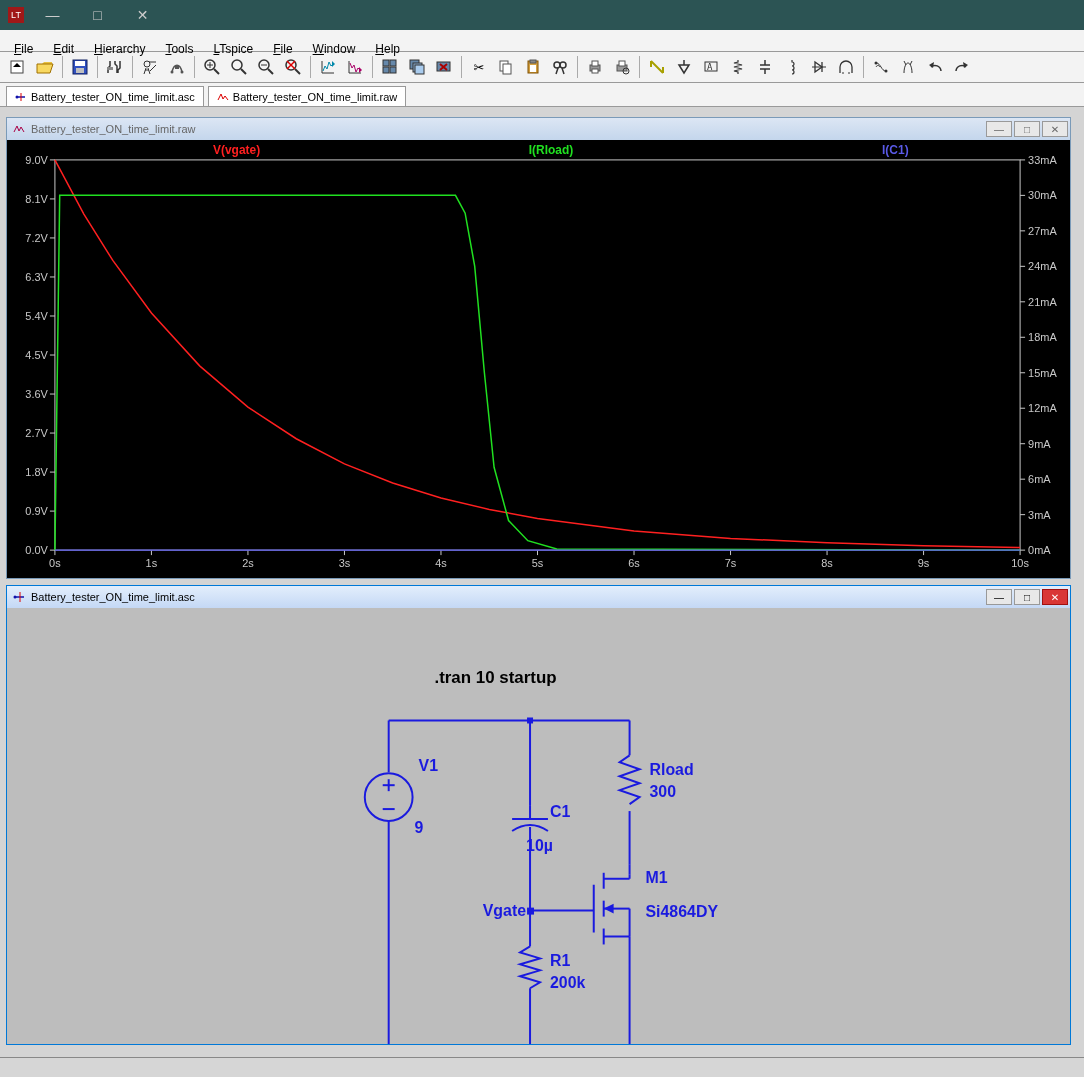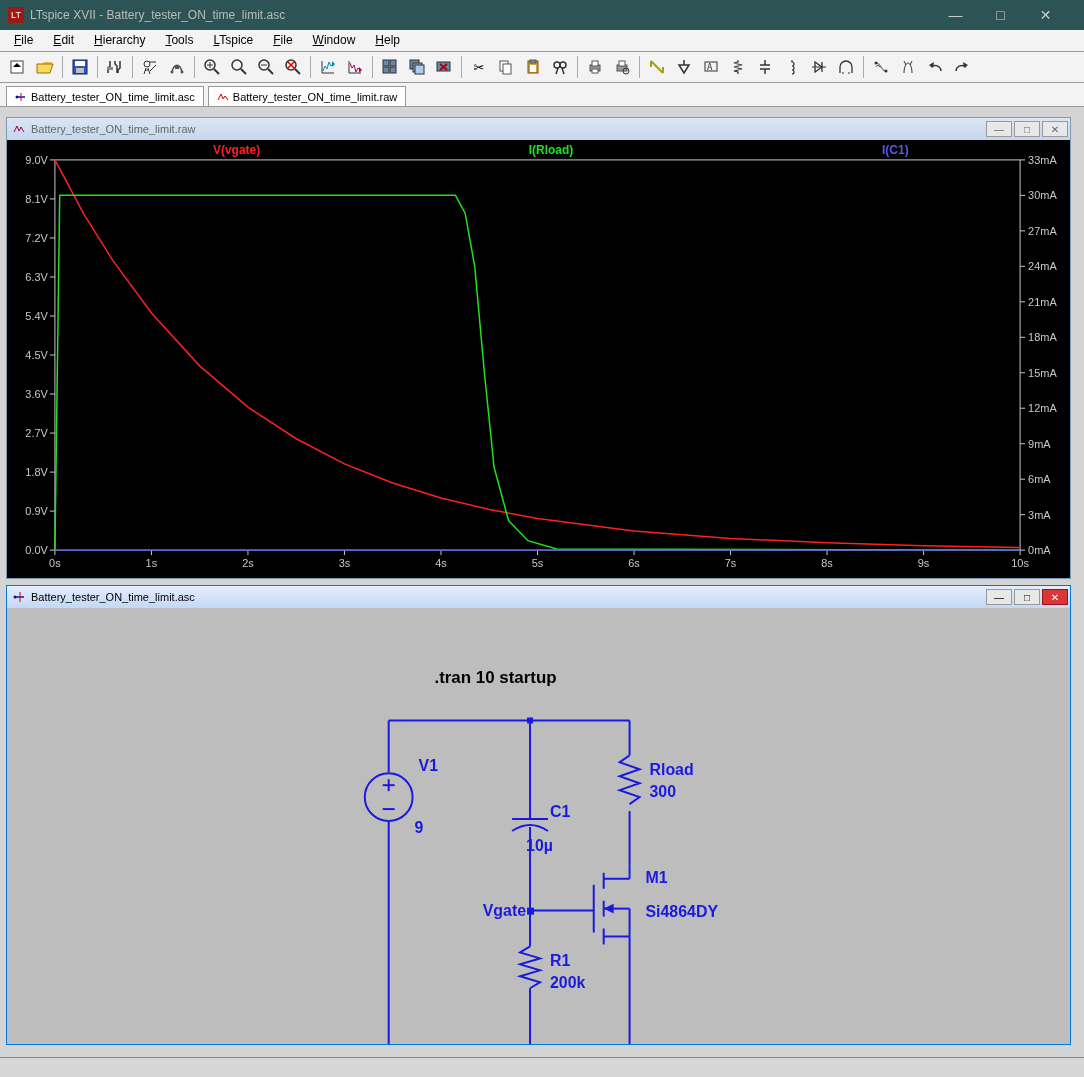--- a/index.html
+++ b/index.html
@@ -7,21 +7,21 @@
 
 
 .titlebar { height:30px; background:#2c5454; color:#bbb; display:flex; align-items:center; padding:0 16px 0 8px; }
 .titlebar .app-icon { width:16px; height:16px; background:#a01818; margin-right:6px; display:flex; align-items:center; justify-content:center; font-size:9px; color:#fff;}
 .titlebar .title { flex:1; font-size:12px; }
 .titlebar .win-btns { display:flex; height:100%; }
 .titlebar .win-btn { width:45px; height:100%; display:flex; align-items:center; justify-content:center; color:#ccc; font-size:14px; }
 
 
 .menubar { height:22px; background:#f3f3f3; border-bottom:1px solid #999; display:flex; padding:0 4px; }
-.menubar .menu-item { padding:3px 10px; text-decoration:underline; text-decoration-color:rgba(0,0,0,.0);}
+.menubar .menu-item { padding:12px 10px; text-decoration:underline; text-decoration-color:rgba(0,0,0,.0);}
 .menubar .menu-item:first-letter { text-decoration:underline; }
 
 
 .toolbar { height:31px; background:#f3f3f3; border-bottom:1px solid #999; display:flex; align-items:center; padding:0 6px; gap:3px; }
 .toolbar .btn { width:24px; height:24px; border:1px solid transparent; display:flex; align-items:center; justify-content:center; font-size:13px; }
 .toolbar .sep { width:1px; height:22px; background:#aaa; margin:0 2px; }
 
 
 .doc-tabs { height:24px; background:#f3f3f3; border-bottom:1px solid #999; display:flex; align-items:end; padding:0 6px; gap:4px; }
 .doc-tab { height:20px; background:#fff; border:1px solid #999; border-bottom:none; padding:2px 8px; display:flex; align-items:center; gap:4px; font-size:11px; }
@@ -55,21 +55,20 @@
 .junction { fill:#1a1adf; }
 
 
 .status { position:absolute; bottom:0; left:0; right:0; height:20px; background:#d6d6d6; border-top:1px solid #888;}
 </style>
 </head>
 <body>
 
 <div class="titlebar">
   <span class="app-icon">LT</span>
-  <span class="title">LTspice XVII - Battery_tester_ON_time_limit.asc</span>
   <div class="win-btns">
     <div class="win-btn">—</div>
     <div class="win-btn">□</div>
     <div class="win-btn close">✕</div>
   </div>
 </div>
 
 <div class="menubar">
   <div class="menu-item">File</div>
   <div class="menu-item">Edit</div>

